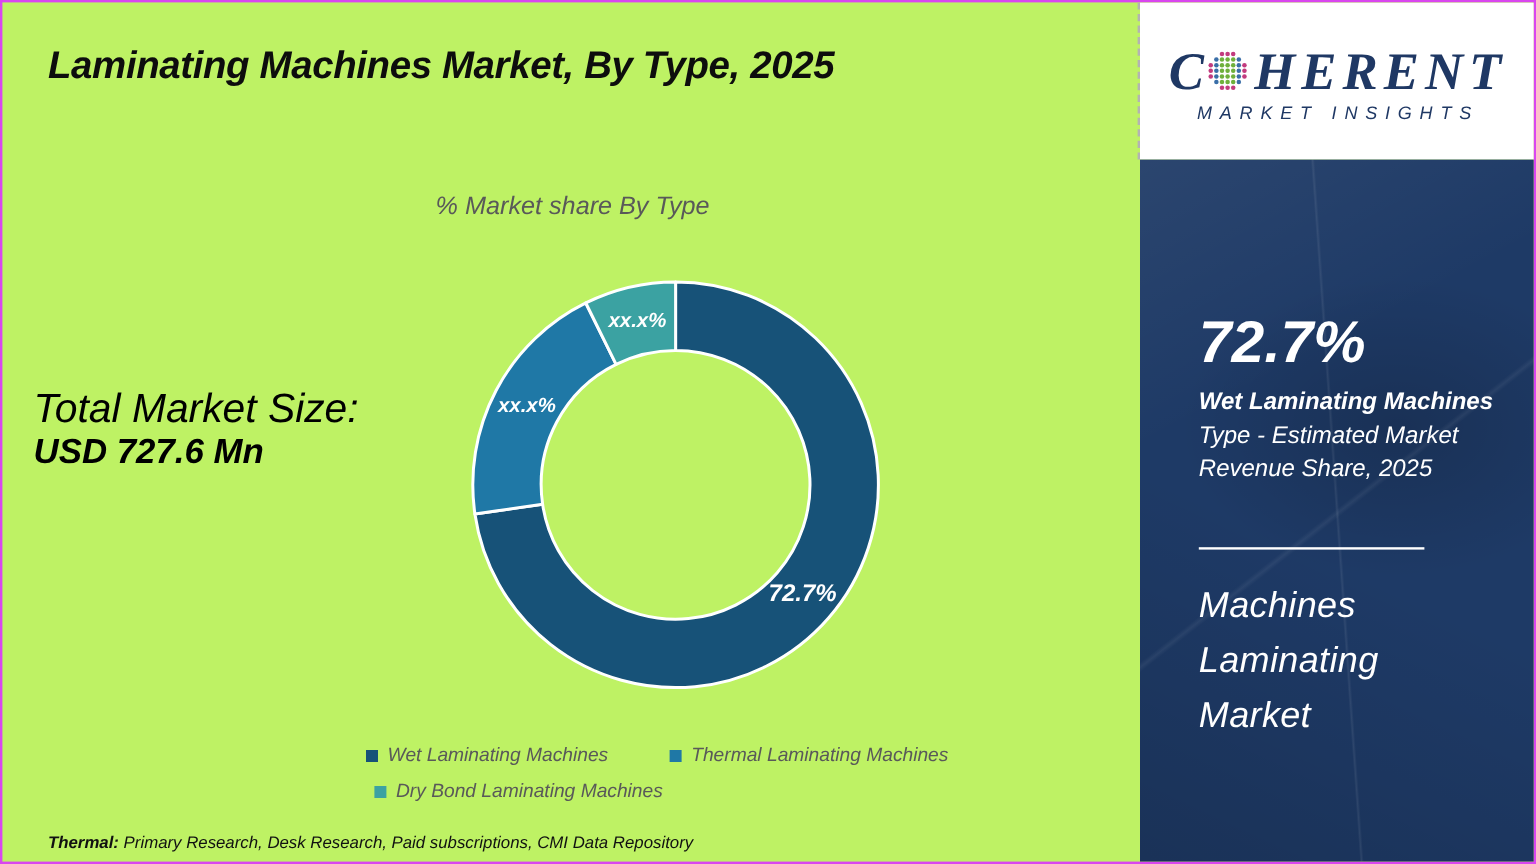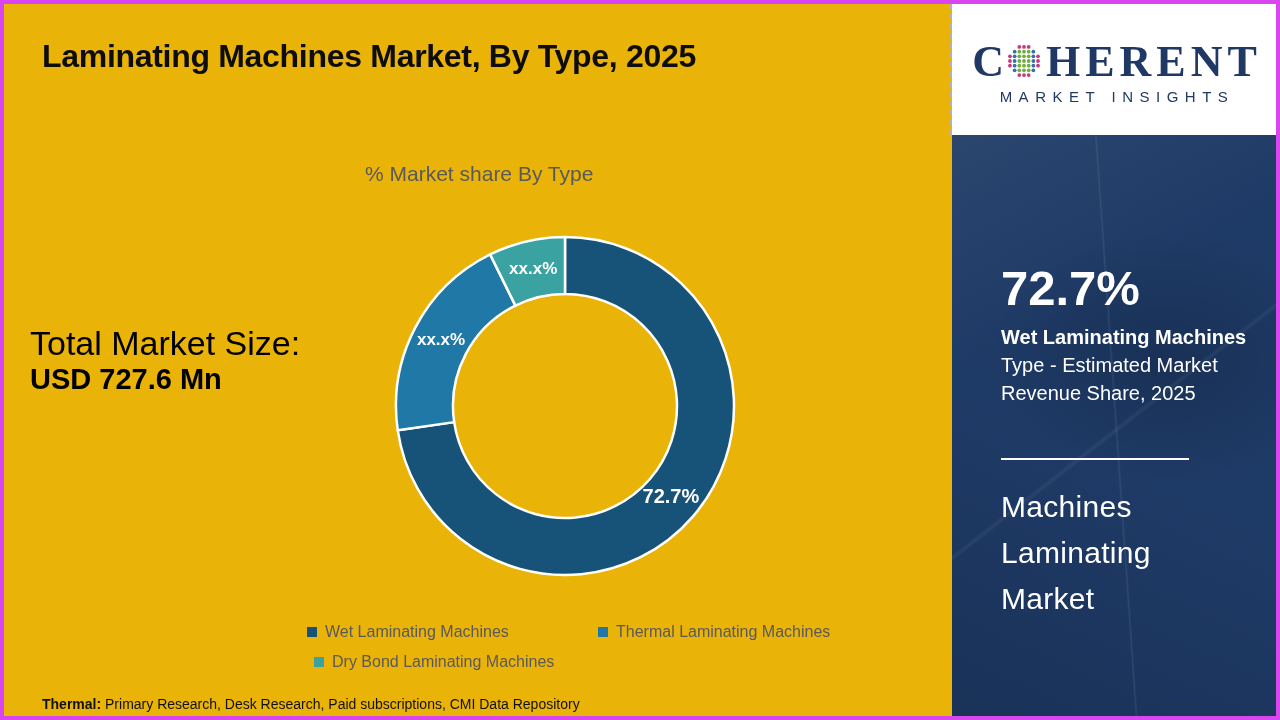--- a/index.html
+++ b/index.html
@@ -1,20 +1,21 @@
 <!DOCTYPE html>
 <html><head>
 <meta charset="utf-8">
 <style>
   html,body{margin:0;padding:0;background:#e8e8e8;}
   *{box-sizing:border-box;}
   .frame{
     position:relative;width:1280px;height:720px;margin:0 auto;
-    background:#eab308;border:4px solid #d946ef;overflow:hidden;
+    background:#bef264;border:2px solid #d946ef;overflow:hidden;
     font-family:"Liberation Sans", sans-serif;
+    font-style:italic;
   }
   
   .page-title{
     position:absolute;left:38px;top:34px;margin:0;
     font-size:32px;font-weight:bold;color:#0d0d0d;letter-spacing:-0.3px;
   }
   .chart-title{
     position:absolute;left:361px;top:158px;width:400px;text-align:left;
     font-size:21px;color:#595959;
   }
@@ -90,21 +91,21 @@
       <path d="M 22.76163595615202 214.33782225133078 A 169 169 0 0 1 115.1738589544255 38.46766478329522 L 140.41107812364294 89.57620388005363 A 112 112 0 0 0 79.16747471650311 206.12920764585235 Z" fill="#1f78a6" stroke="#ffffff" stroke-width="2.5" stroke-linejoin="round"></path>
       <text x="66.06761641345624" y="124.87884906915589" text-anchor="middle" dominant-baseline="middle" class="donut-label" font-size="17">xx.x%</text>
       <path d="M 115.1738589544255 38.46766478329522 A 169 169 0 0 1 189.99999999999983 21 L 189.9999999999999 78 A 112 112 0 0 0 140.41107812364294 89.57620388005363 Z" fill="#3ba2a2" stroke="#ffffff" stroke-width="2.5" stroke-linejoin="round"></path>
       <text x="158.17362980946936" y="53.66555035320198" text-anchor="middle" dominant-baseline="middle" class="donut-label" font-size="17">xx.x%</text>
     </svg>
 
   <div class="legend-item" style="left:303px;top:619px;">
     <span class="legend-swatch" style="background: rgb(23, 82, 120);"></span>
     <span>Wet Laminating Machines</span>
   </div>
-  <div class="legend-item" style="left:594px;top:619px;text-align:center;">
+  <div class="legend-item" style="left:556px;top:619px;text-align:center;">
     <span class="legend-swatch" style="background: rgb(31, 120, 166);"></span>
     <span>Thermal Laminating Machines</span>
   </div>
   <div class="legend-item" style="left:310px;top:649px;text-align:center;">
     <span class="legend-swatch" style="background: rgb(59, 162, 162);"></span>
     <span>Dry Bond Laminating Machines</span>
   </div>
 
   <div class="source-line">
     <b>Thermal:</b><span> Primary Research, Desk Research, Paid subscriptions, CMI Data Repository</span>

